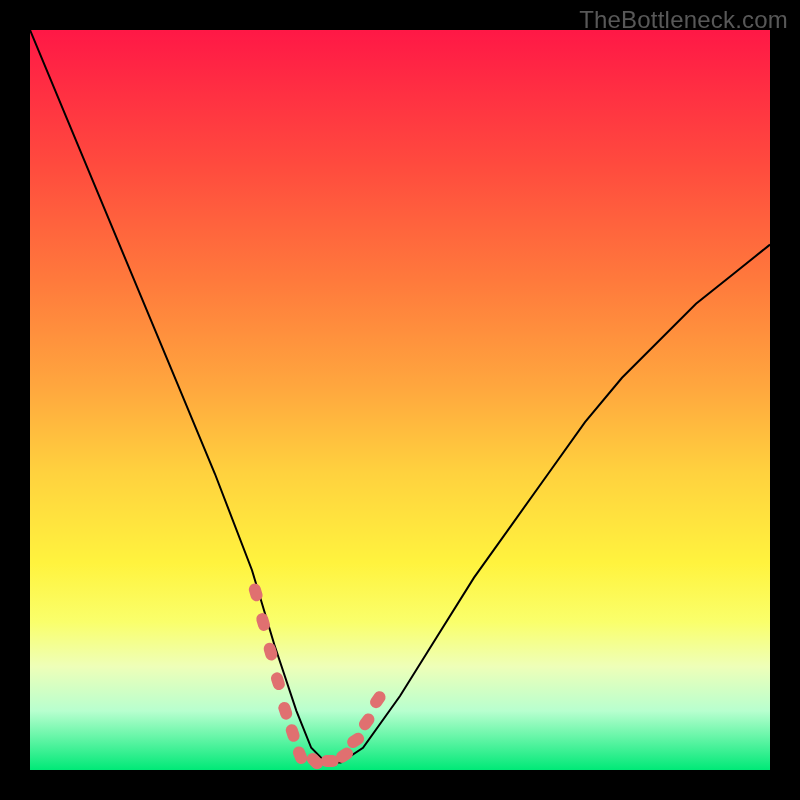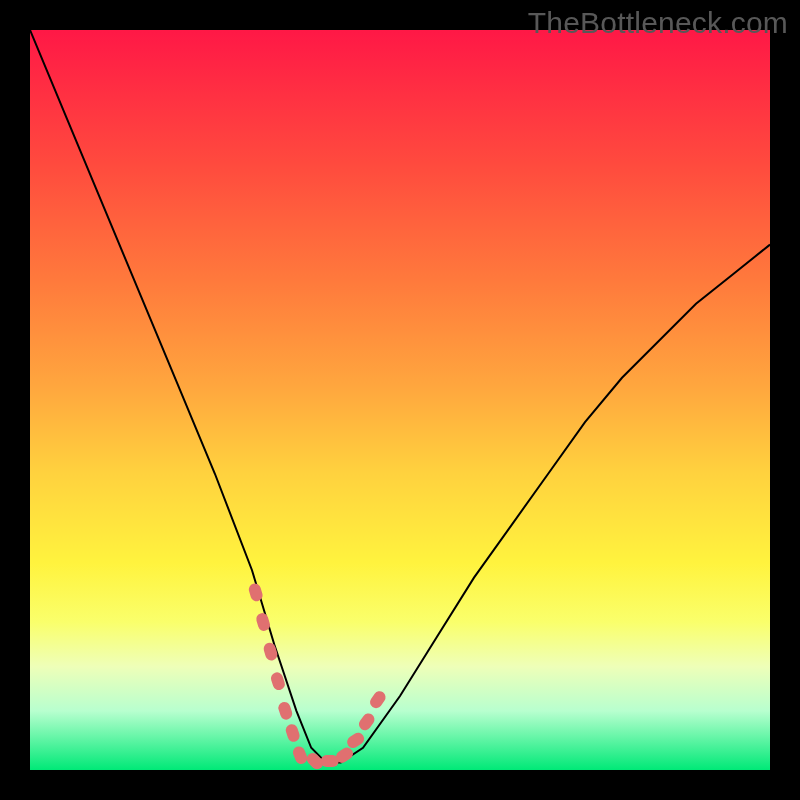--- a/index.html
+++ b/index.html
@@ -37,21 +37,21 @@
       #eeffb8 86%,
       #b8ffcf 92%,
       #00e977 100%
     );
   }
   .watermark {
     position: absolute;
     top: 6px;
     right: 12px;
     color: #585858;
-    font-size: 30px;
+    font-size: 24px;
     font-weight: 500;
     letter-spacing: 0.2px;
   }
   svg.curve {
     position: absolute;
     left: 0;
     top: 0;
     width: 740px;
     height: 740px;
   }

